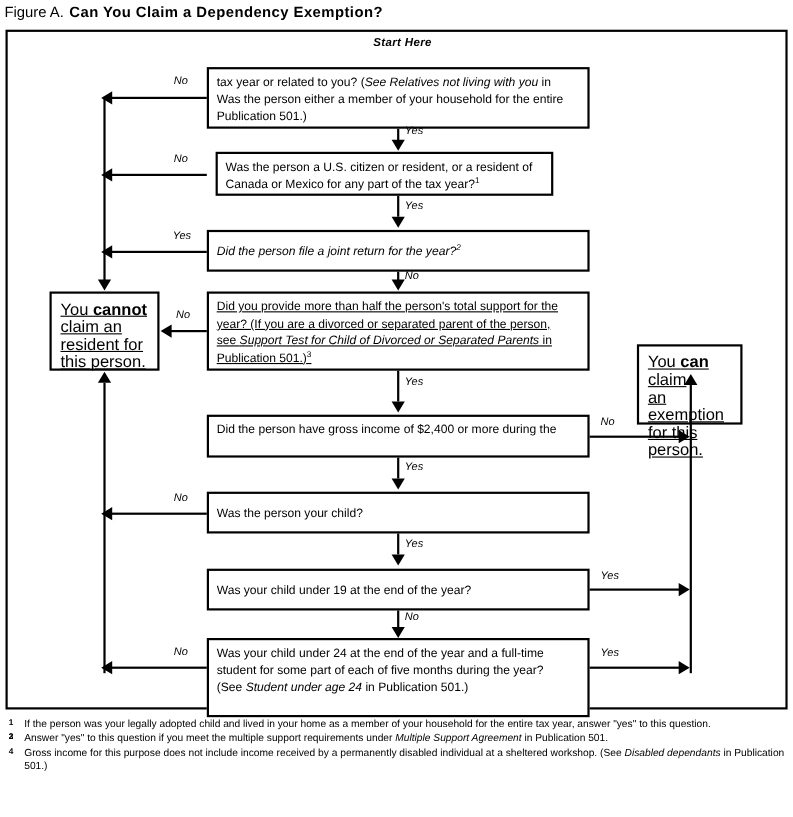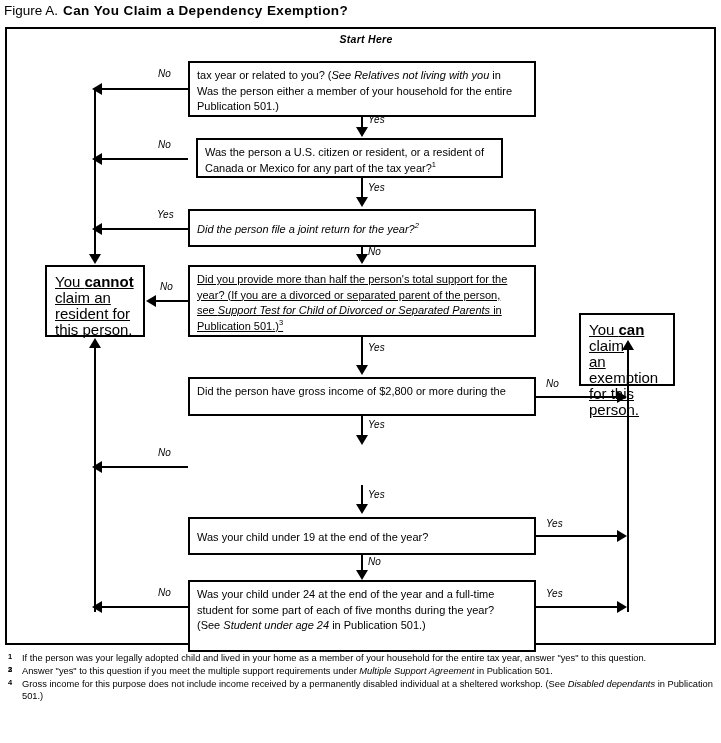--- a/index.html
+++ b/index.html
@@ -175,23 +175,26 @@
   </div>
 
   <div class="box q-box" style="left:188px; top:265px; width:348px; height:72px;text-decoration:underline;">
     <span class="txt">Did you provide more than half the person's total support for the</span>
     <span class="txt">year? (If you are a divorced or separated parent of the person,</span>
     <span class="txt"><span>see </span><span class="ital">Support Test for Child of Divorced or Separated Parents</span><span> in</span></span>
     <span class="txt"><span>Publication 501.)</span><sup>3</sup></span>
   </div>
 
   <div class="box q-box" style="left:188px; top:377px; width:348px; height:39px;">
-    <span class="txt">Did the person have gross income of $2,800 or more during the</span>
-  </div>
-
+    <span class="txt">Did the person have gross income of $2,400 or more during the</span>
+  </div>
+
+  <div class="box q-box" style="left:188px; top:447px; width:348px; height:38px; padding-top:11px;">
+    <span class="txt">Was the person your child?</span>
+  </div>
 
   <div class="box q-box" style="left:188px; top:517px; width:348px; height:38px; padding-top:11px;">
     <span class="txt">Was your child under 19 at the end of the year?</span>
   </div>
 
   <div class="box q-box" style="left:188px; top:580px; width:348px; height:72px;">
     <span class="txt">Was your child under 24 at the end of the year and a full-time</span>
     <span class="txt">student for some part of each of five months during the year?</span>
     <span class="txt"><span>(See </span><span class="ital">Student under age 24</span><span> in Publication 501.)</span></span>
   </div>

